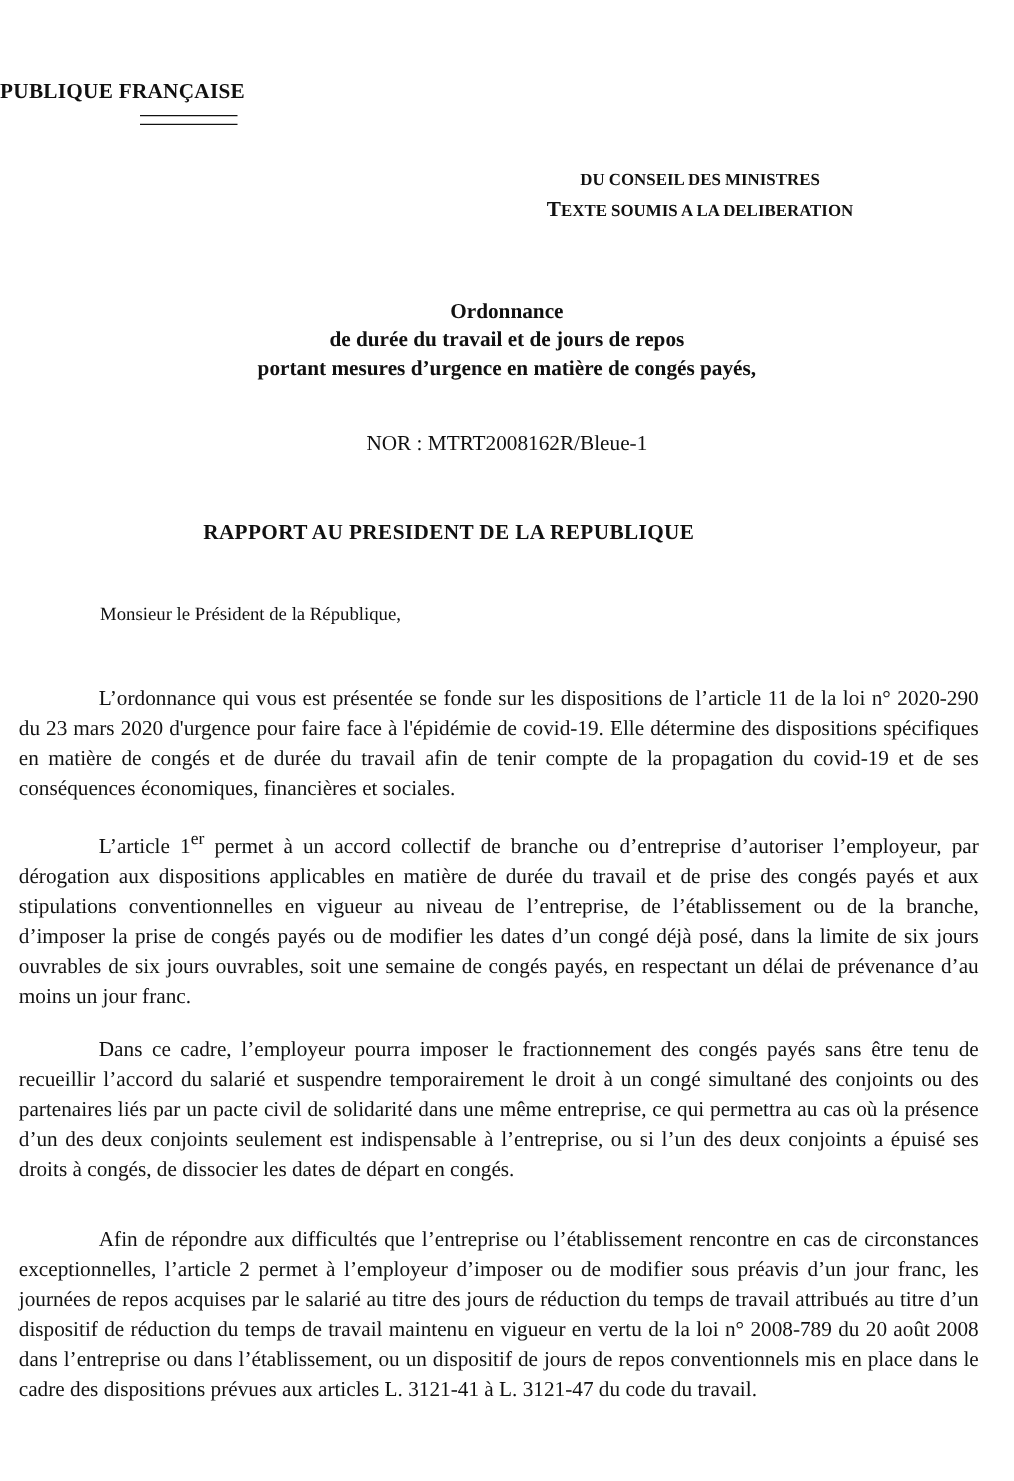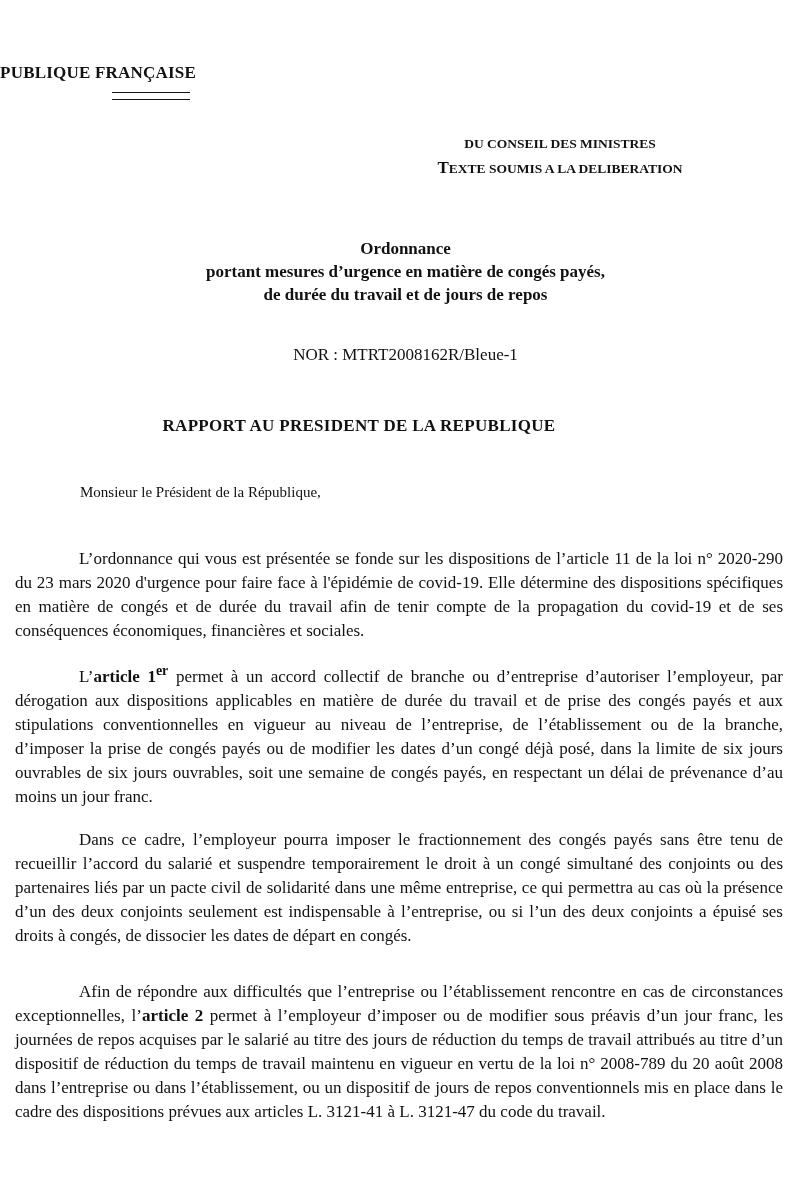--- a/index.html
+++ b/index.html
@@ -14,41 +14,41 @@
   .hdr-right .big { font-size: 17px; }
   .title-block { left: 0; width: 811px; top: 237px; text-align: center; font-weight: bold; font-size: 17px; line-height: 23px; }
   .nor { left: 0; width: 811px; top: 345px; text-align: center; font-size: 17px; }
   .rapport { left: 0; width: 718px; top: 416px; text-align: center; font-weight: bold; font-size: 17px; letter-spacing: 0.3px; }
   .salut { left: 80px; top: 484px; font-size: 15px; }
   .para { left: 15px; width: 768px; font-size: 17px; line-height: 24px; text-align: justify; text-indent: 64px; }
   .p1 { top: 547px; }
   .p2 { top: 665px; }
   .p3 { top: 828px; }
   .p4 { top: 980px; }
-  b { font-weight: bold; }
+  b { font-weight: normal; }
   sup { font-size: 14px; line-height: 0; margin-top: 36px; }
 </style>
 </head>
 <body>
 
 <div class="abs hdr-left">
   <span class="rep">RÉPUBLIQUE FRANÇAISE</span>
   <span class="rule"></span>
   <span class="rule" style="margin-top:6px"></span>
 </div>
 
 <div class="abs hdr-right">
   <div>DU CONSEIL DES MINISTRES</div>
   <div><span class="big">T</span><span>EXTE SOUMIS A LA DELIBERATION</span></div>
 </div>
 
 <div class="abs title-block">
   <div>Ordonnance</div>
+  <div>de durée du travail et de jours de repos</div>
   <div>portant mesures d’urgence en matière de congés payés,</div>
-  <div>de durée du travail et de jours de repos</div>
 </div>
 
 <div class="abs nor">NOR : MTRT2008162R/Bleue-1</div>
 
 <div class="abs rapport">RAPPORT AU PRESIDENT DE LA REPUBLIQUE</div>
 
 <div class="abs salut">Monsieur le Président de la République,</div>
 
 <div class="abs para p1">L’ordonnance qui vous est présentée se fonde sur les dispositions de l’article 11 de la loi n° 2020-290 du 23 mars 2020 d'urgence pour faire face à l'épidémie de covid-19. Elle détermine des dispositions spécifiques en matière de congés et de durée du travail afin de tenir compte de la propagation du covid-19 et de ses conséquences économiques, financières et sociales.</div>
 

